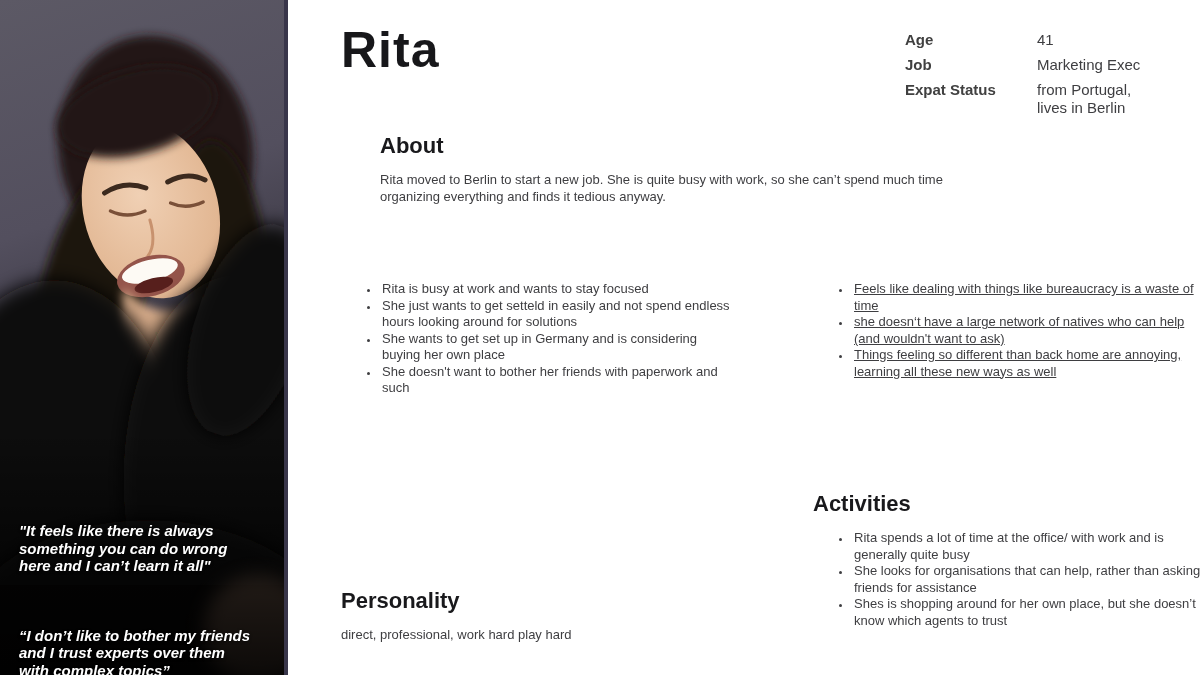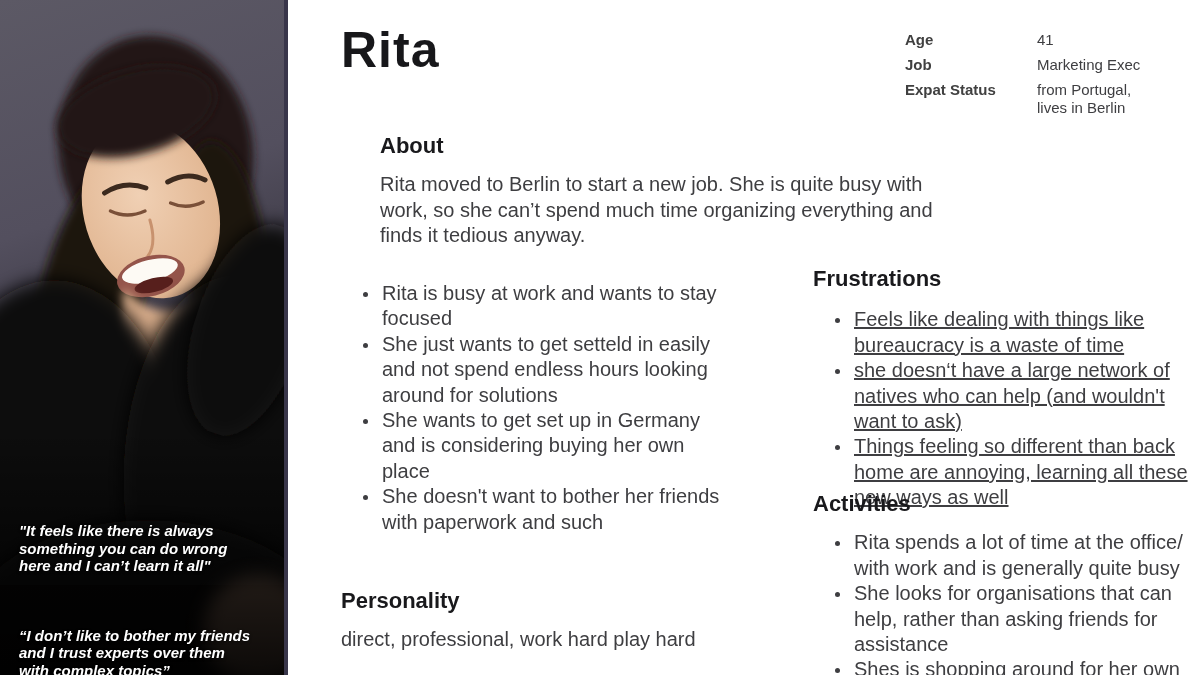--- a/index.html
+++ b/index.html
@@ -65,21 +65,21 @@
 
   .section { position: absolute; }
   .section h2 {
     font-size: 22px;
     font-weight: bold;
     color: #19191c;
     line-height: 1.2;
     margin-bottom: 13px;
   }
   .section p, .section ul {
-    font-size: 20px;
+    font-size: 13px;
     color: #3e3e41;
     line-height: 1.27;
   }
   .section ul { margin: 15px; padding-left: 24px; }
   .section li { padding-left: 2px; }
   .section li::marker { color: #3e3e41; font-size: 0.85em; }
 
   #about          { left: 341px; top: 133px; width: 600px; margin-left: 39px; }
   #about p        { width: 590px; }
   #goals          { left: 341px; top: 266px; width: 395px; }
@@ -200,21 +200,20 @@
       </ul>
   </section>
 
 
   <section class="section" id="personality">
     <h2>Personality</h2>
     <p>direct, professional, work hard play hard</p>
   </section>
 
   <section class="section" id="frustrations">
-    <h2>Frustrations</h2>
     <ul>
         <li>Feels like dealing with things like bureaucracy is a waste of time</li>
         <li>she doesn‘t have a large network of natives who can help (and wouldn't want to ask)</li>
         <li>Things feeling so different than back home are annoying, learning all these new ways as well</li>
       </ul>
   </section>
 
   <section class="section" id="activities">
     <h2>Activities</h2>
     <ul>

